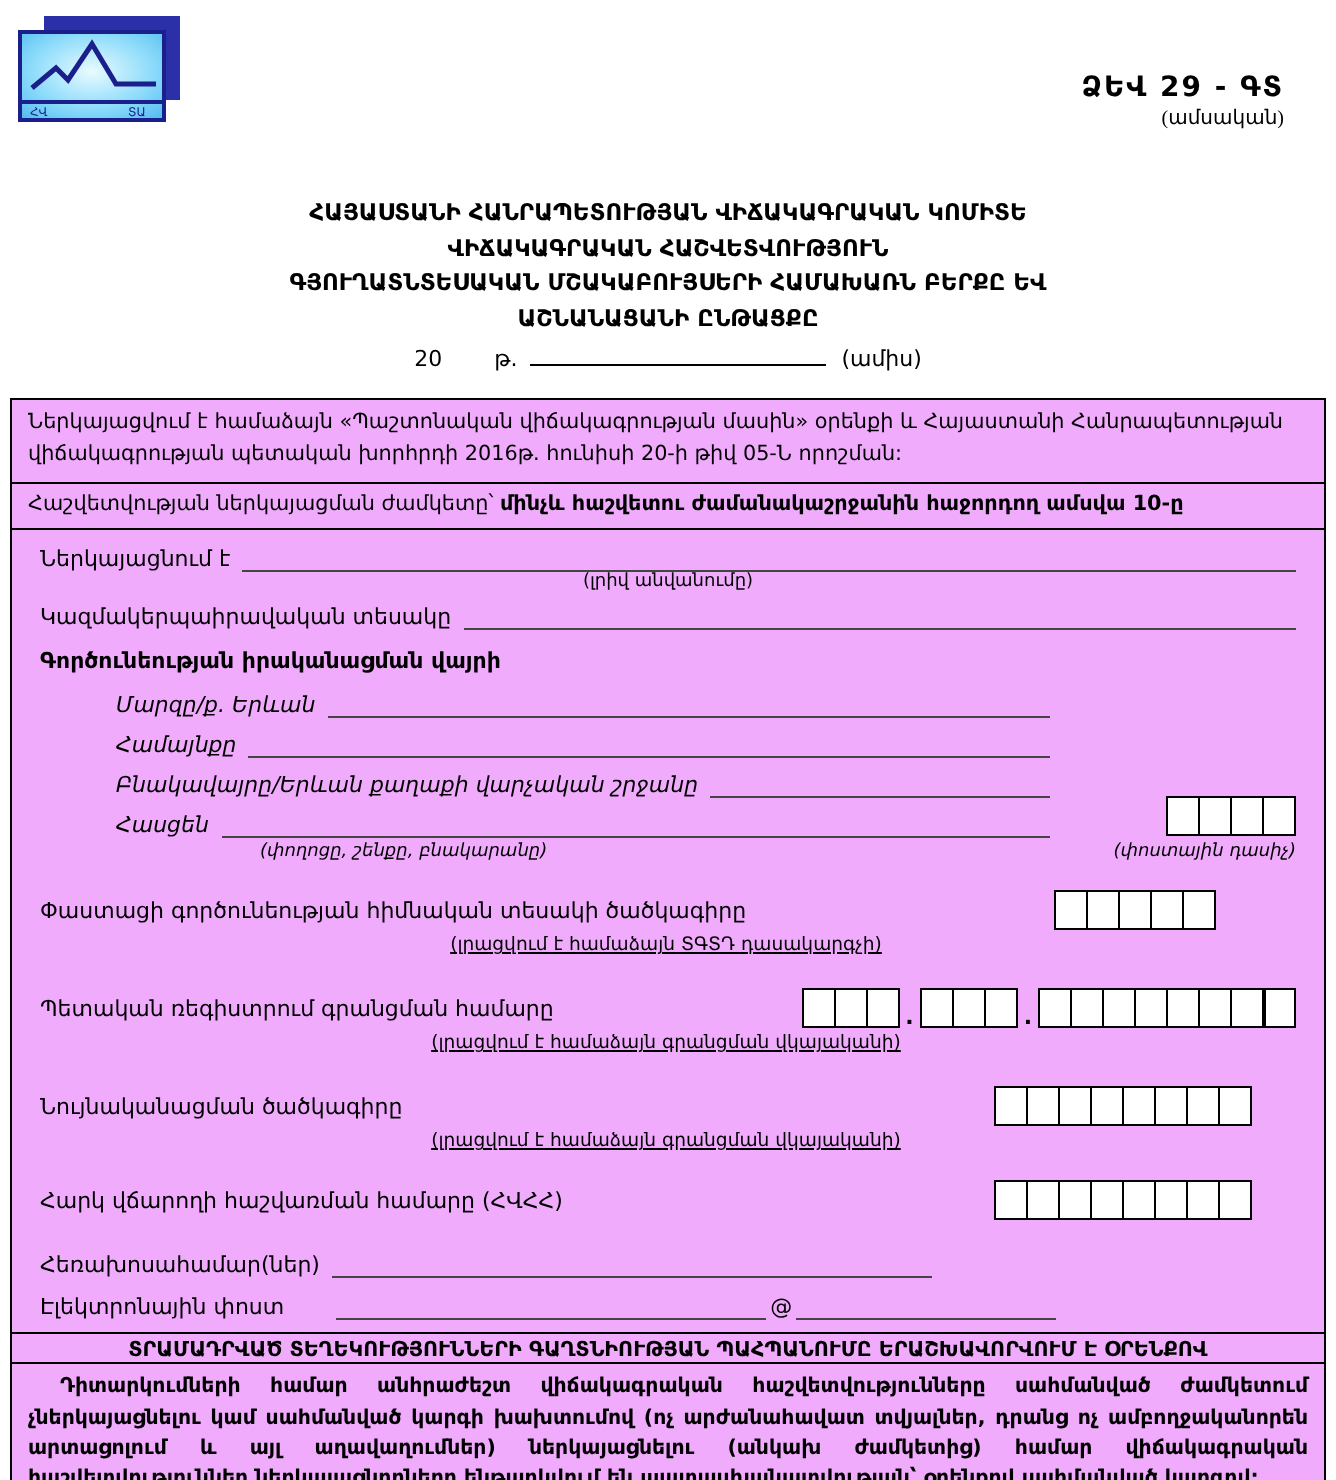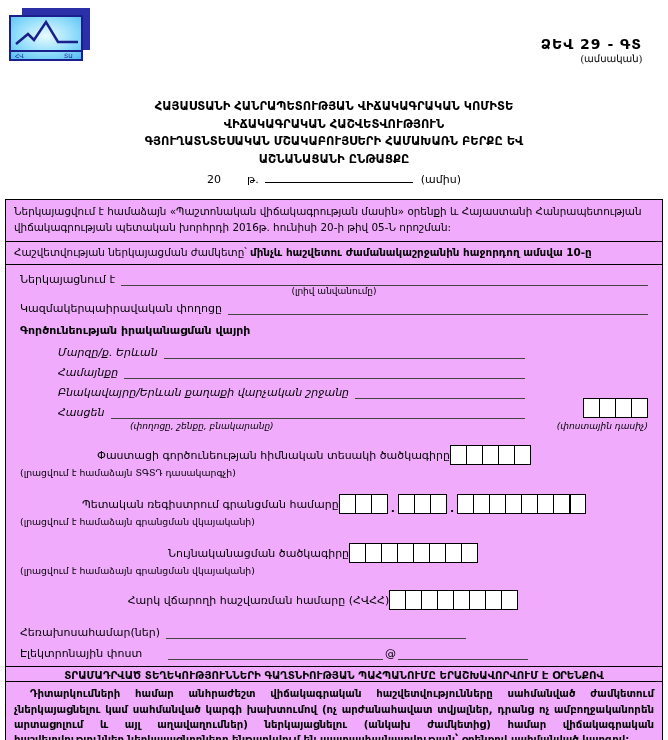--- a/index.html
+++ b/index.html
@@ -42,23 +42,23 @@
   .addr-cap { font-style:italic; padding-left:110px; margin-top:2px; }
   .postal-cap { font-style:italic; margin-top:3px; }
 
   .cellbox { display:flex; }
   .cell { width:17px; height:20px; border:1px solid #000; background:#fff; margin-left:-1px; }
   .cell:first-child { margin-left:0; }
   .cellbox.thick-last .cell:last-child { border-left-width:2px; }
   .cellgroups { display:flex; align-items:flex-end; }
   .cellgroups .dot { font-weight:bold; margin:0 3px; line-height:10px; }
 
-  .crow { display:flex; justify-content:center; align-items:center; }
+  .crow { display:flex; justify-content:space-between; align-items:center; }
   .crow .flabel { align-self:center; }
-  .cap-right { text-align:left; font-size:9.3px; margin-top:2px; margin-right:2px; }
+  .cap-right { text-align:center; font-size:9.3px; margin-top:2px; margin-right:2px;text-decoration:underline; }
 
   .mt14 { margin-top:14px; } .mt16 { margin-top:16px; }
   .mt6 { margin-top:6px; } .mt8 { margin-top:8px;text-align:right; }
 
   .phone-row .fline { flex:0 0 300px; }
   .email-row .fline1 { flex:0 0 215px; border-bottom:1px solid #444; height:13px; margin-left:26px; }
   .email-row .at { margin:0 2px; }
   .email-row .fline2 { flex:0 0 130px; border-bottom:1px solid #444; height:13px; }
 
   .band { padding:2px 4px 0; text-align:center; font-weight:bold; font-size:10.3px; }
@@ -115,21 +115,21 @@
 
   <div class="section section-c">
 
     <div class="frow">
       <span class="flabel">Ներկայացնում է</span>
       <span class="fline"></span>
     </div>
     <div class="caption cap-center">(լրիվ անվանումը)</div>
 
     <div class="frow mt6">
-      <span class="flabel">Կազմակերպաիրավական փողոցը</span>
+      <span class="flabel">Կազմակերպաիրավական տեսակը</span>
       <span class="fline"></span>
     </div>
 
     <div class="heading-bold">Գործունեության իրականացման վայրի</div>
 
     <div class="loc-block">
       <div class="loc-left">
         <div class="frow" style="margin-left:38px;">
           <span class="flabel">Մարզը/ք. Երևան</span>
           <span class="fline"></span>

